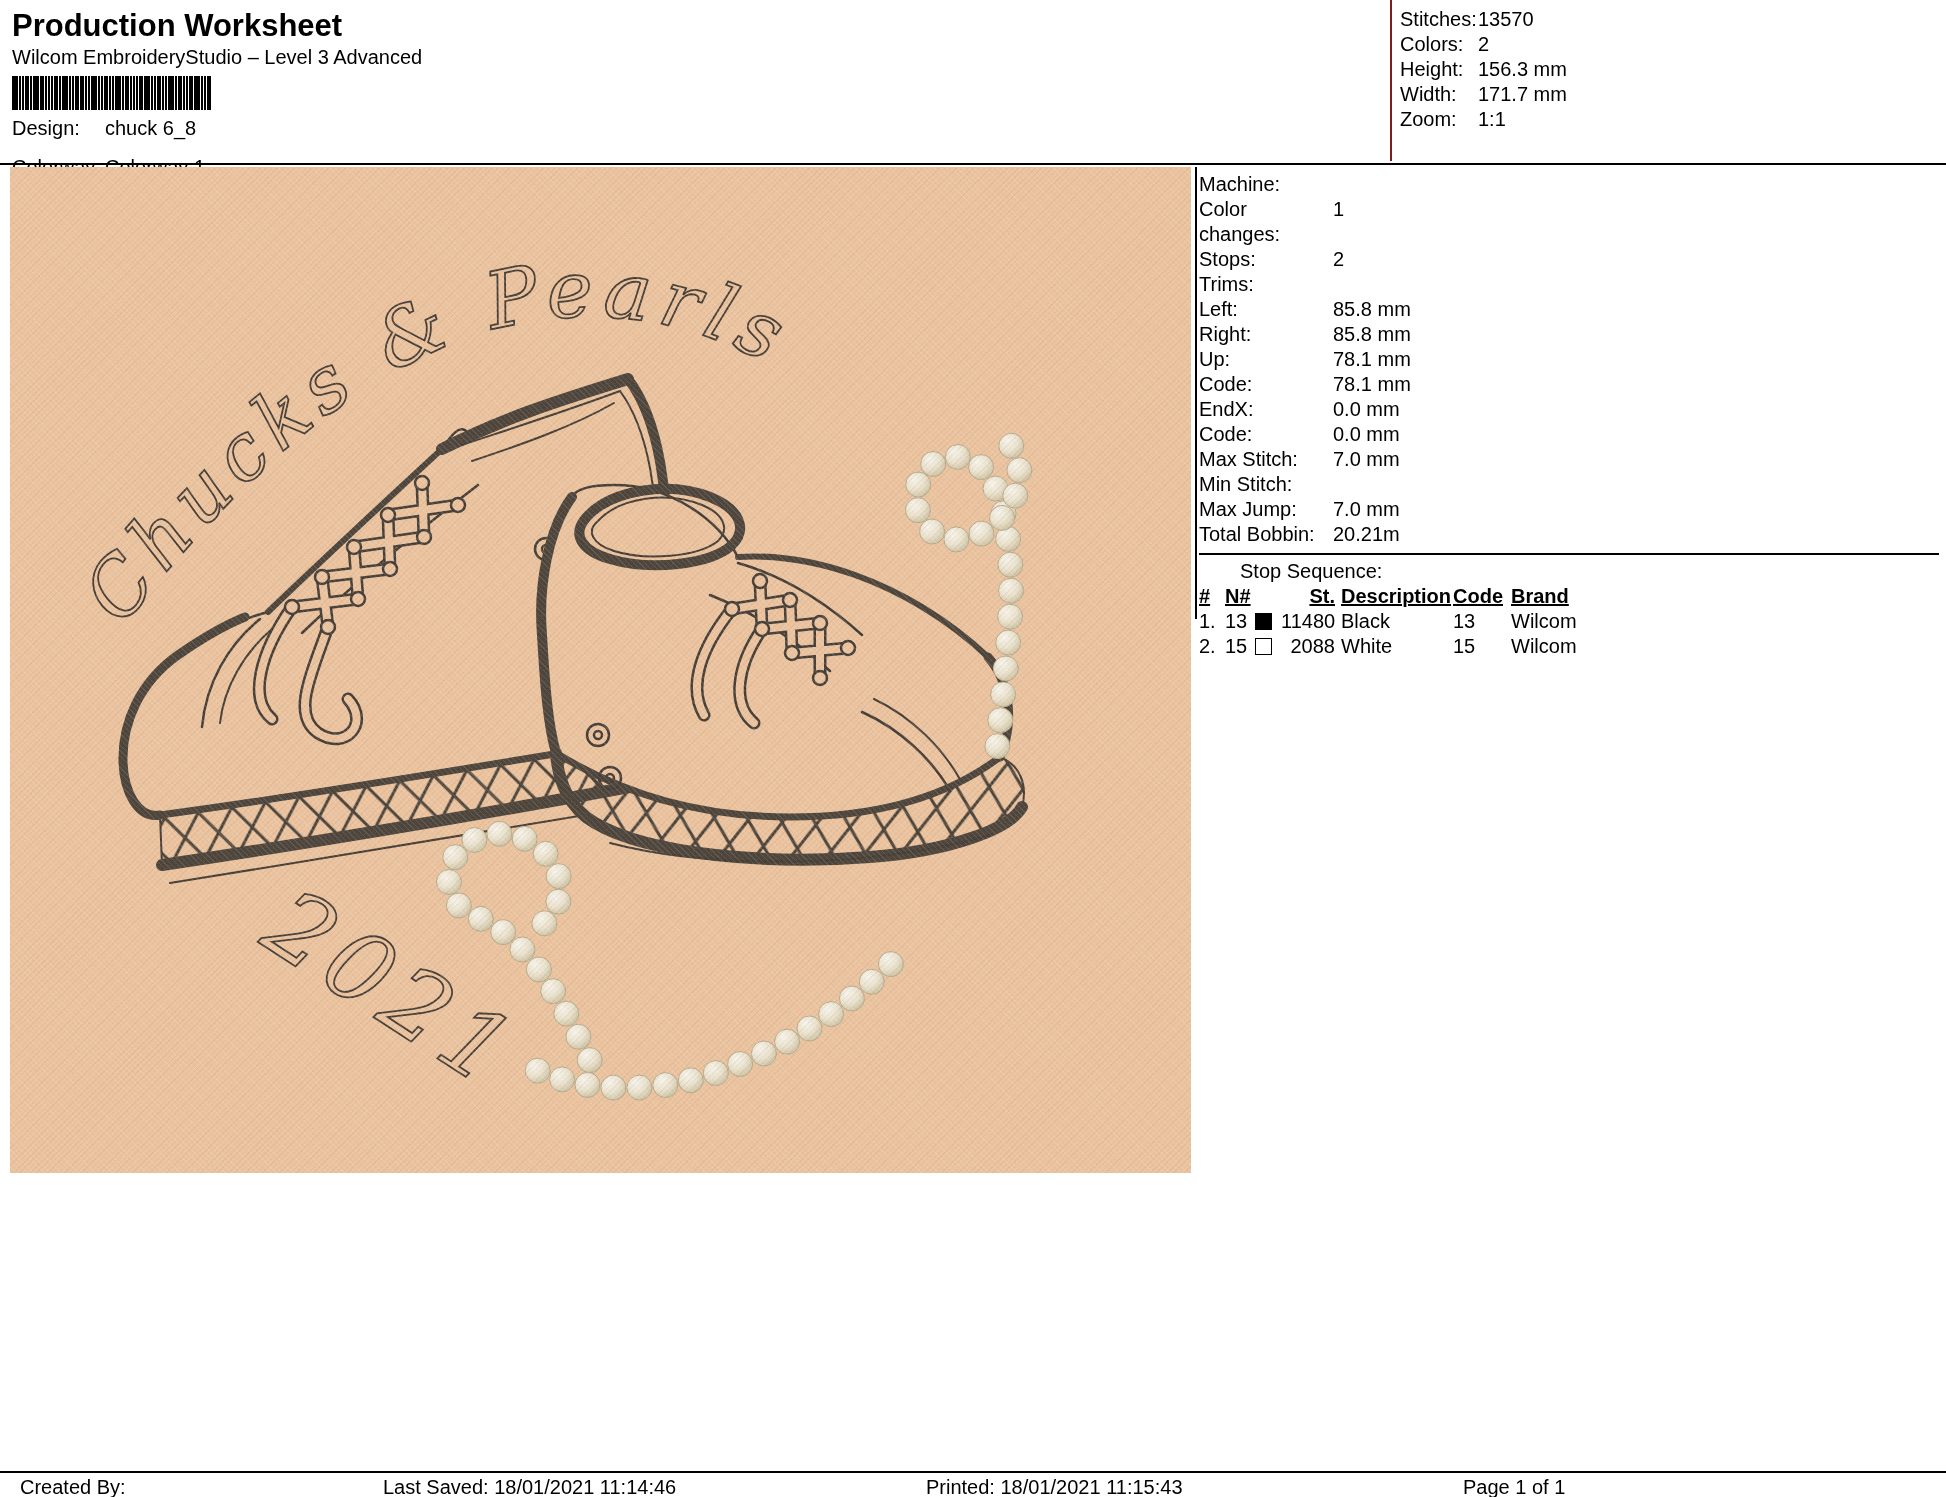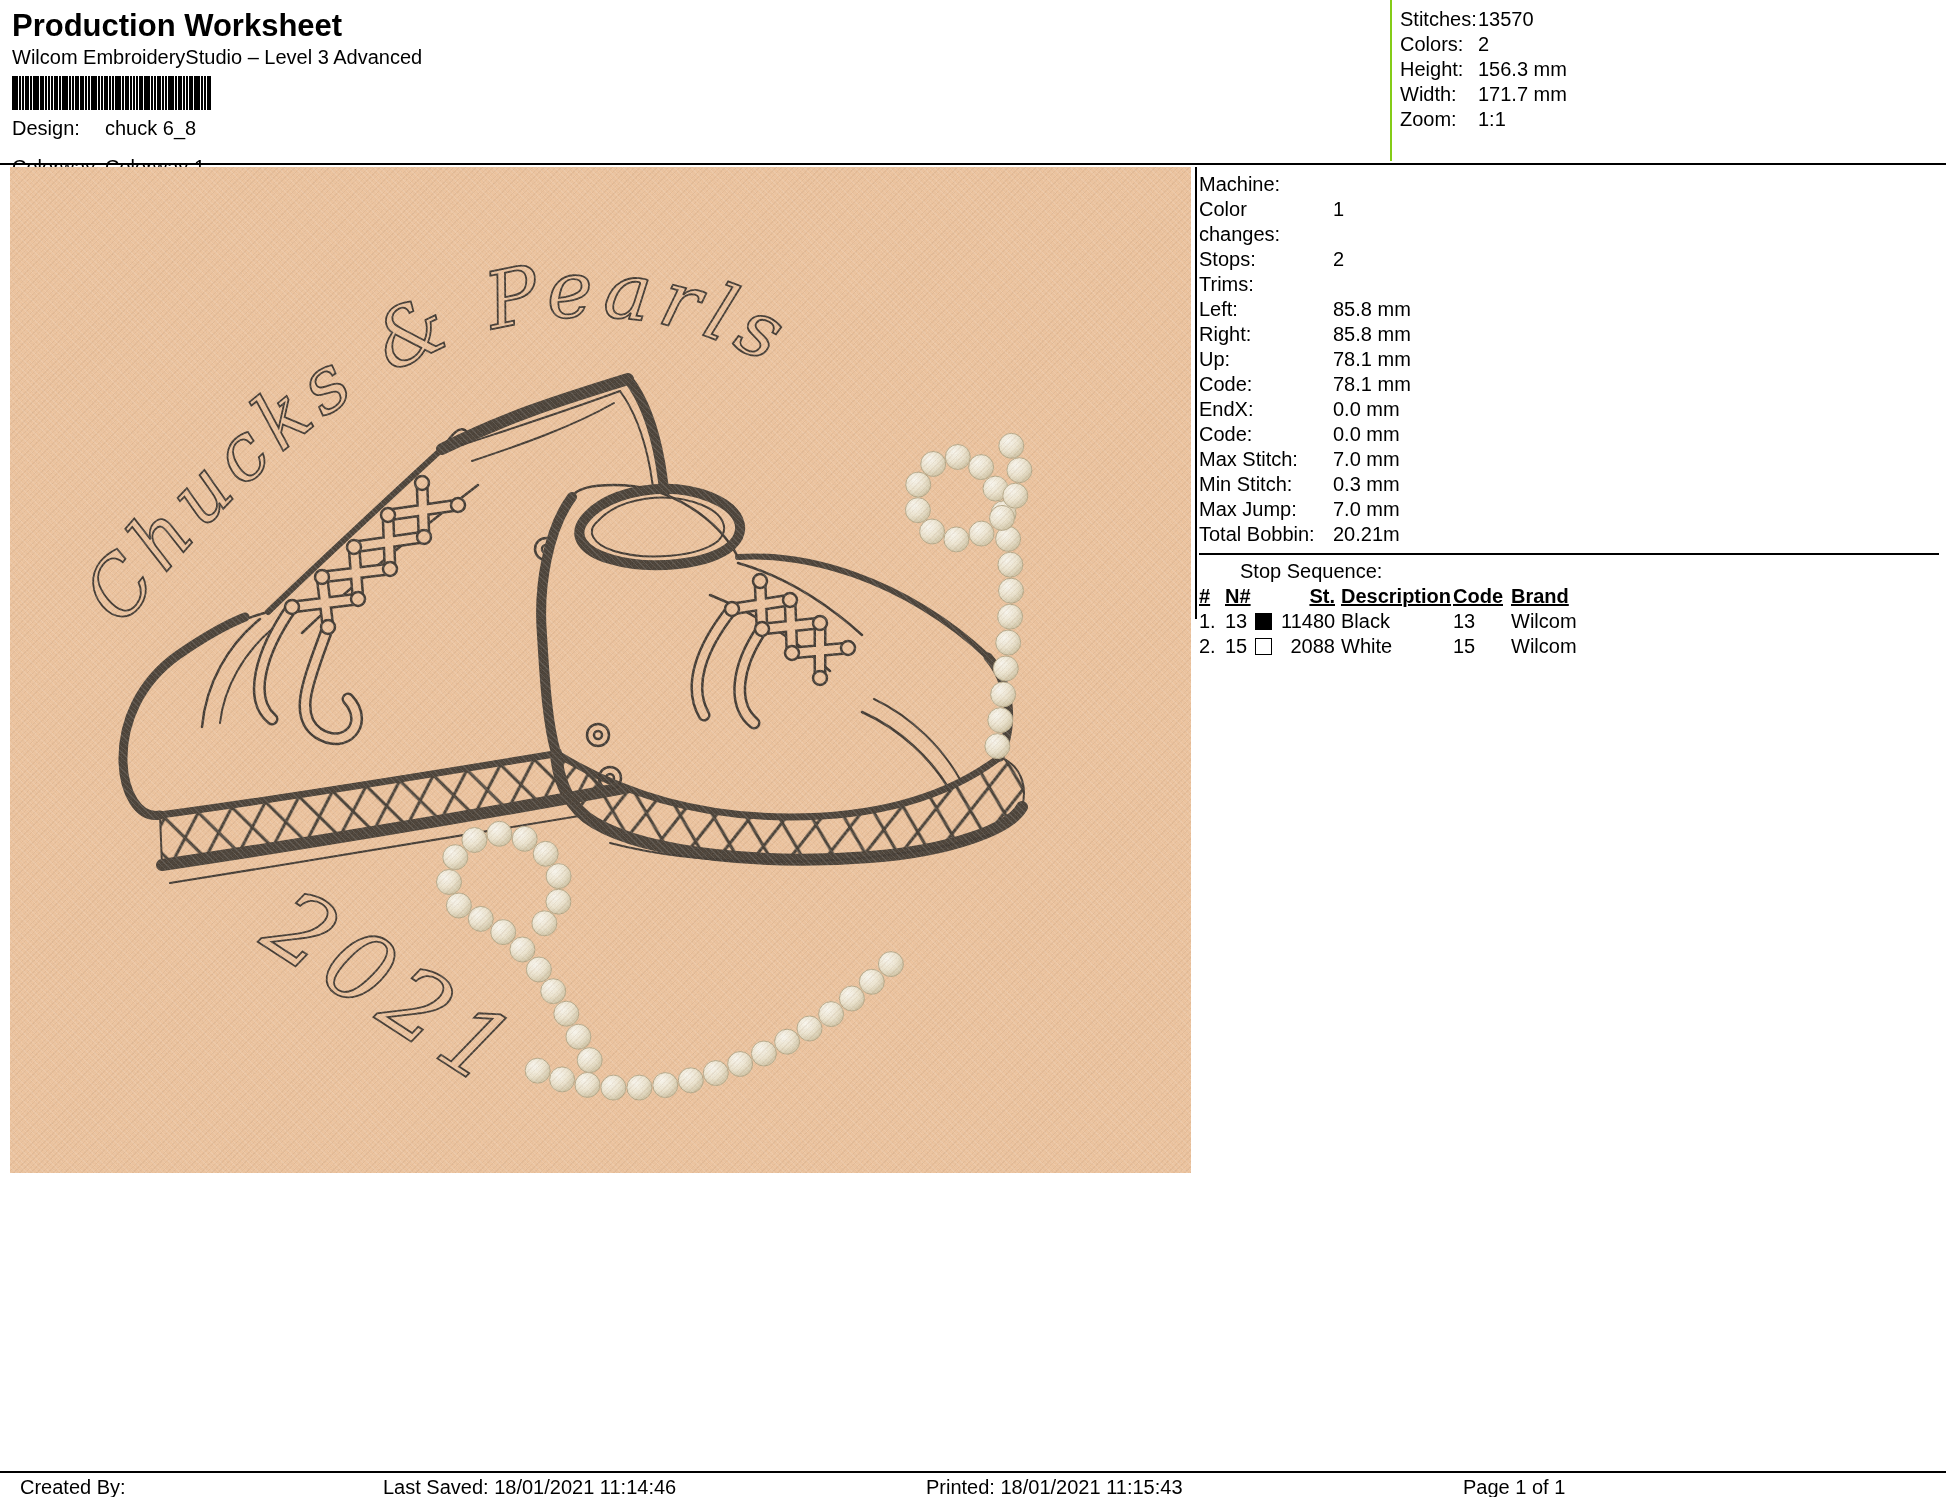--- a/index.html
+++ b/index.html
@@ -16,21 +16,21 @@
   .hdr-sub{position:absolute;left:12px;top:46px;font-size:20px;}
   .barcode{position:absolute;left:12px;top:76px;width:218px;height:34px;display:flex;align-items:stretch;overflow:hidden;}
   .barcode .bar{background:#000;margin-right:1px;flex:0 0 auto;}
   .hdr-kv{position:absolute;left:12px;font-size:20px;display:grid;grid-template-columns:93px auto;}
   .hdr-design{top:117px;}
   .hdr-colorway{top:156px;text-decoration:underline;}
   .hdr-rule{position:absolute;left:0;top:163px;width:1946px;height:2px;background:#000;}
 
   
   .stats{position:absolute;left:1390px;top:0;width:556px;height:161px;
-         border-left:2px solid #84cc16;box-sizing:border-box;padding:7px 0 0 8px;}
+         border-left:2px solid #7f1d1d;box-sizing:border-box;padding:7px 0 0 8px;}
   .stats .kv{display:grid;grid-template-columns:78px auto;line-height:25px;font-size:20px;}
 
   
   .design{position:absolute;left:10px;top:167px;width:1181px;height:1006px;}
   .design svg{display:block;}
   .design .weave{position:absolute;inset:0;pointer-events:none;
     background:
       repeating-linear-gradient(45deg, rgba(255,255,255,.10) 0 1px, transparent 1px 4px),
       repeating-linear-gradient(-45deg, rgba(120,70,30,.07) 0 1px, transparent 1px 4px);}
 
@@ -371,21 +371,20 @@
         <div class="kv">
           <span>Code:</span>
           <span>0.0 mm</span>
         </div>
         <div class="kv">
           <span>Max Stitch:</span>
           <span>7.0 mm</span>
         </div>
         <div class="kv">
           <span>Min Stitch:</span>
-          <span>0.3 mm</span>
         </div>
         <div class="kv">
           <span>Max Jump:</span>
           <span>7.0 mm</span>
         </div>
         <div class="kv">
           <span>Total Bobbin:</span>
           <span>20.21m</span>
         </div>
       </div>

